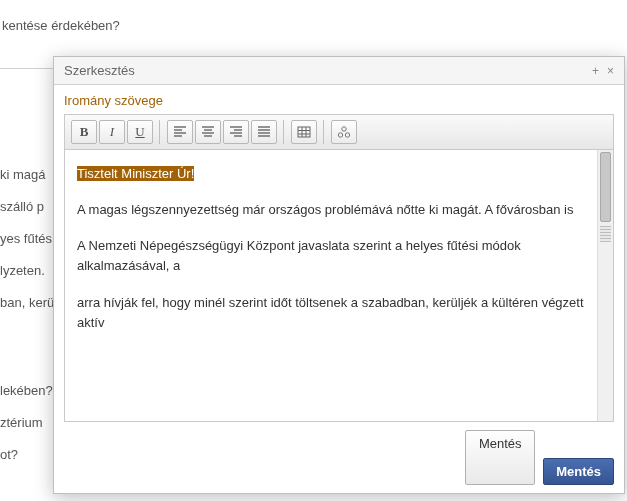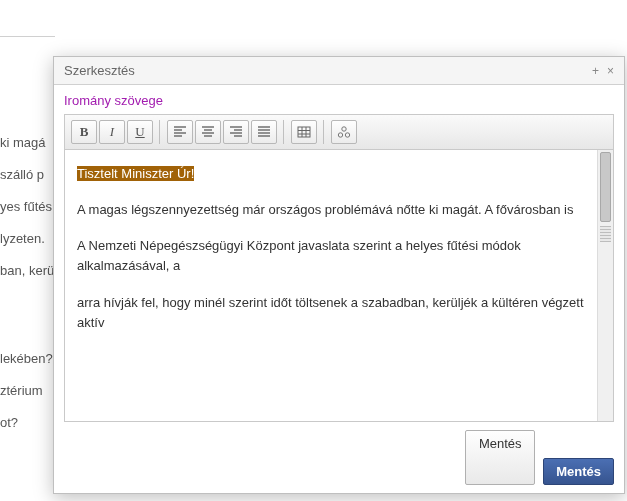--- a/index.html
+++ b/index.html
@@ -53,21 +53,21 @@
   .dialog-title .spacer { flex: 1; }
   .dialog-title .win-btn {
     color: #888;
     font-size: 12px;
     margin-left: 8px;
     cursor: pointer;
     line-height: 1;
   }
   .field-label {
     padding: 8px 10px 6px 10px;
-    color: #a21caf;
+    color: #a16207;
     font-size: 13px;
   }
   .editor-box {
     margin: 0 10px;
     border: 1px solid #c9c9c9;
     flex: 1;
     display: flex;
     flex-direction: column;
     min-height: 0;
   }
@@ -170,20 +170,21 @@
     border: 1px solid #2d4577;
     color: #fff;
     font-weight: bold;
     margin-top: 28px;
   }
 </style>
 </head>
 <body>
 
 <div class="bg-page">
+  <div class="bg-line" style="padding-left:2px">kentése érdekében?</div>
   <hr class="bg-hr">
   <div class="bg-block">
     <div class="bg-line">ki magá</div>
     <div class="bg-line">szálló p</div>
     <div class="bg-line">yes fűtés</div>
     <div class="bg-line">lyzeten.</div>
     <div class="bg-line">ban, kerü</div>
     <div style="height:56px"></div>
     <div class="bg-line">lekében?</div>
     <div class="bg-line">ztérium</div>

